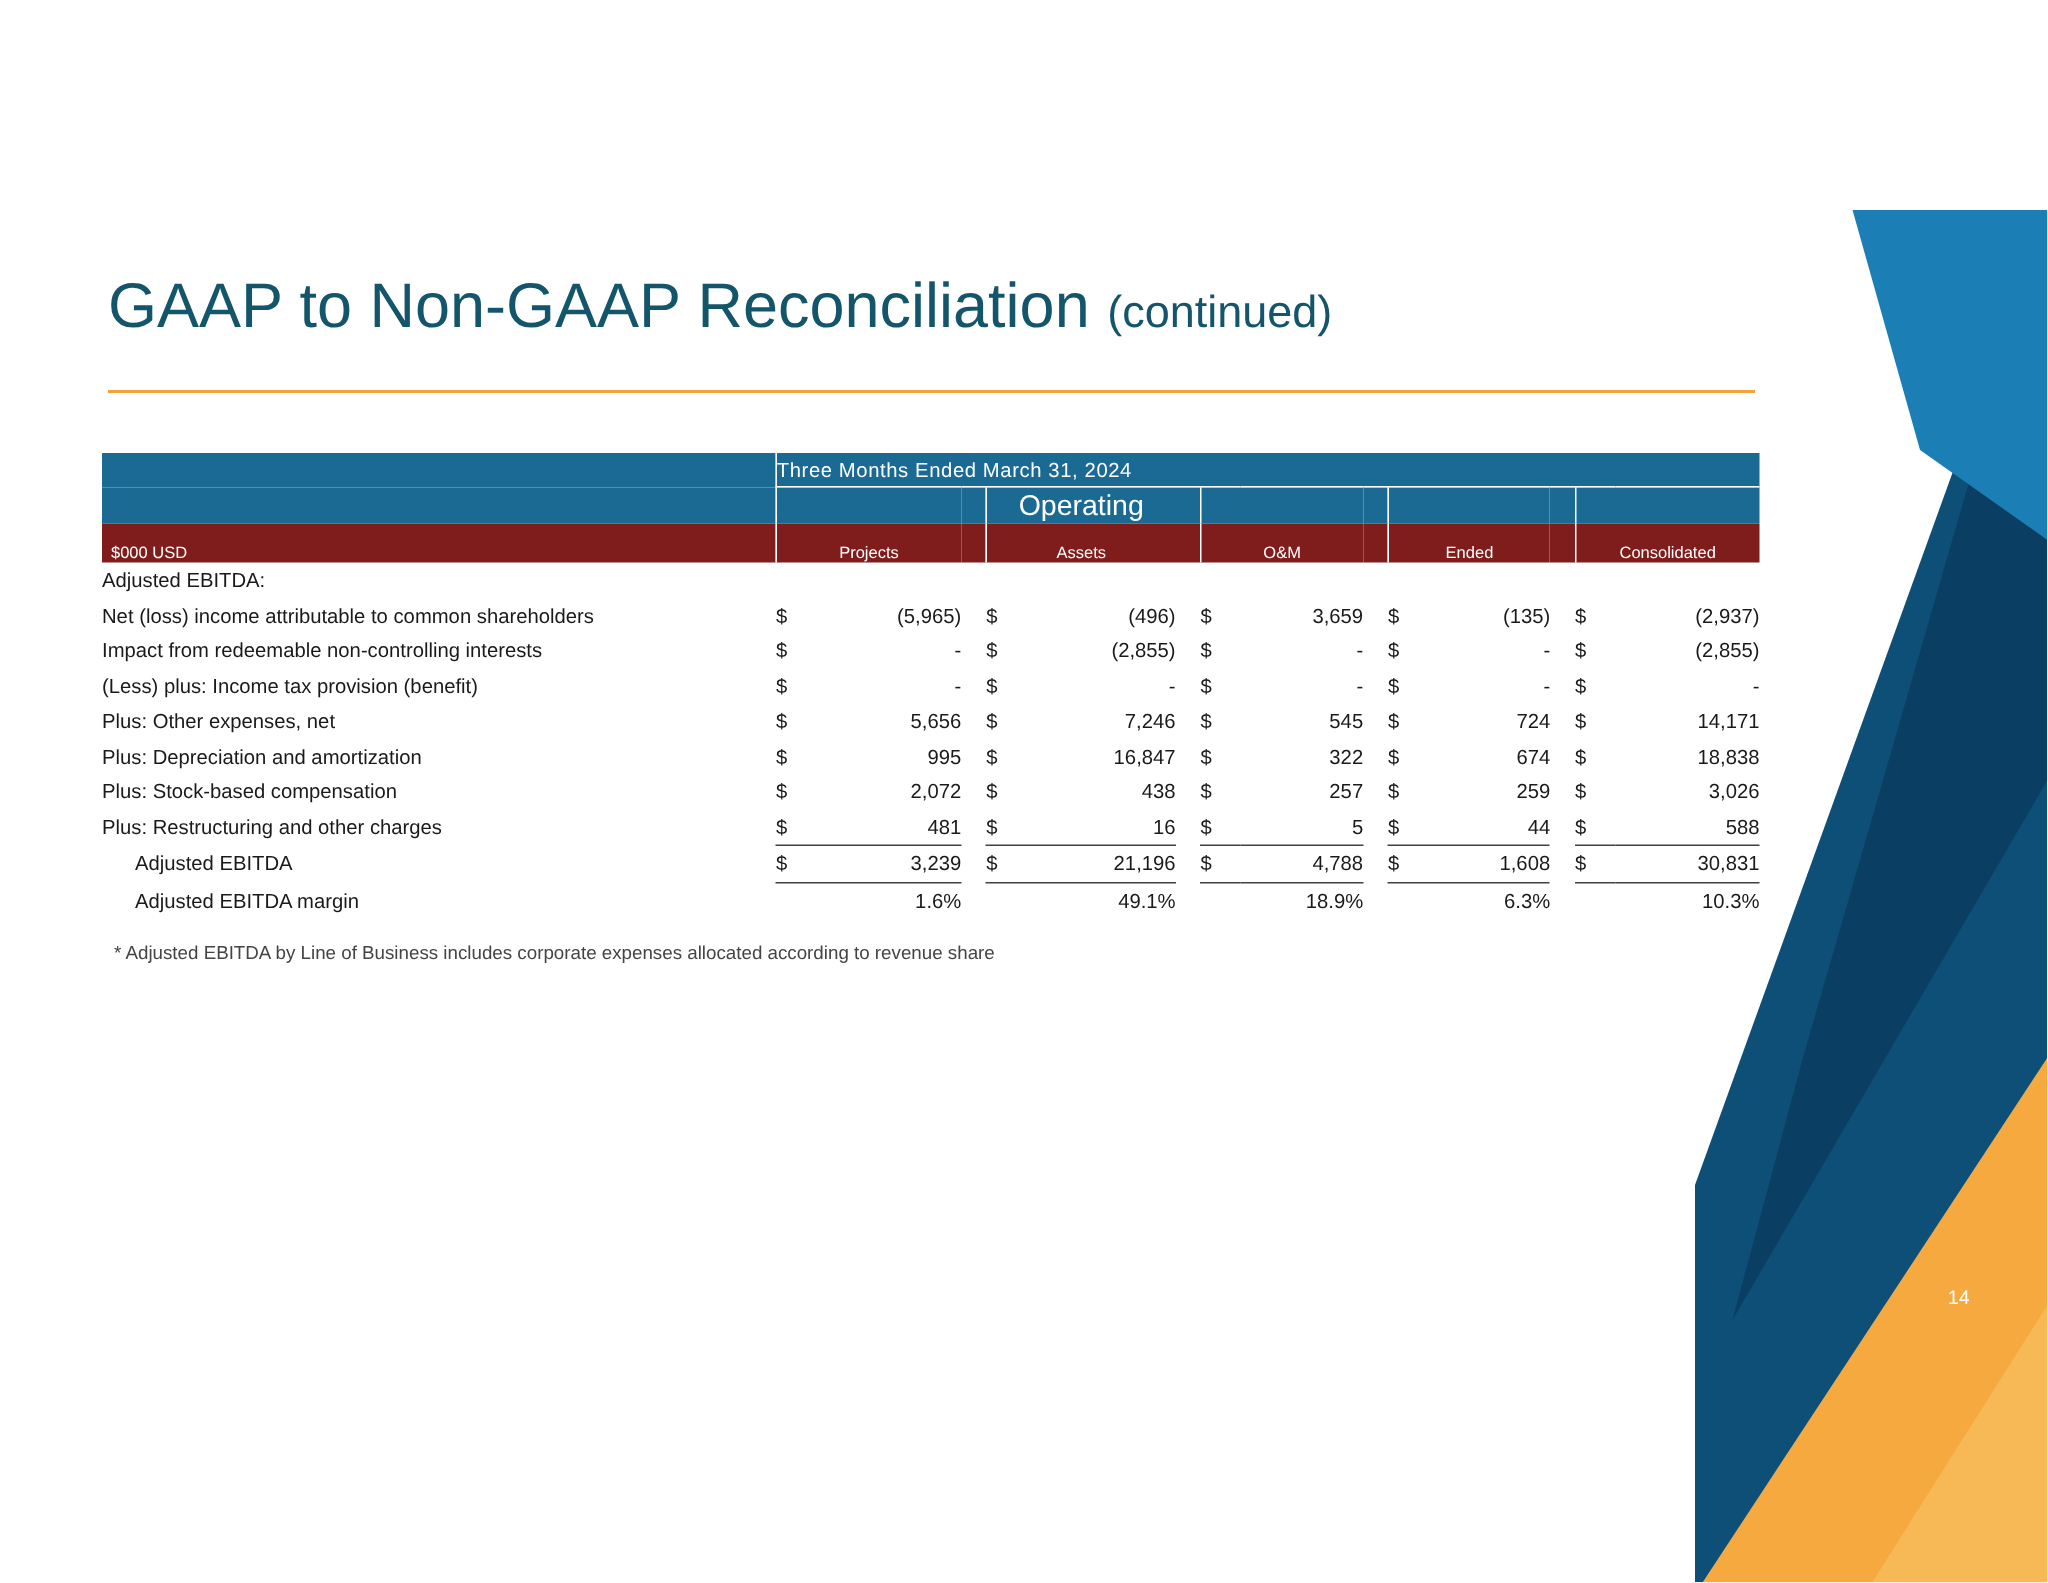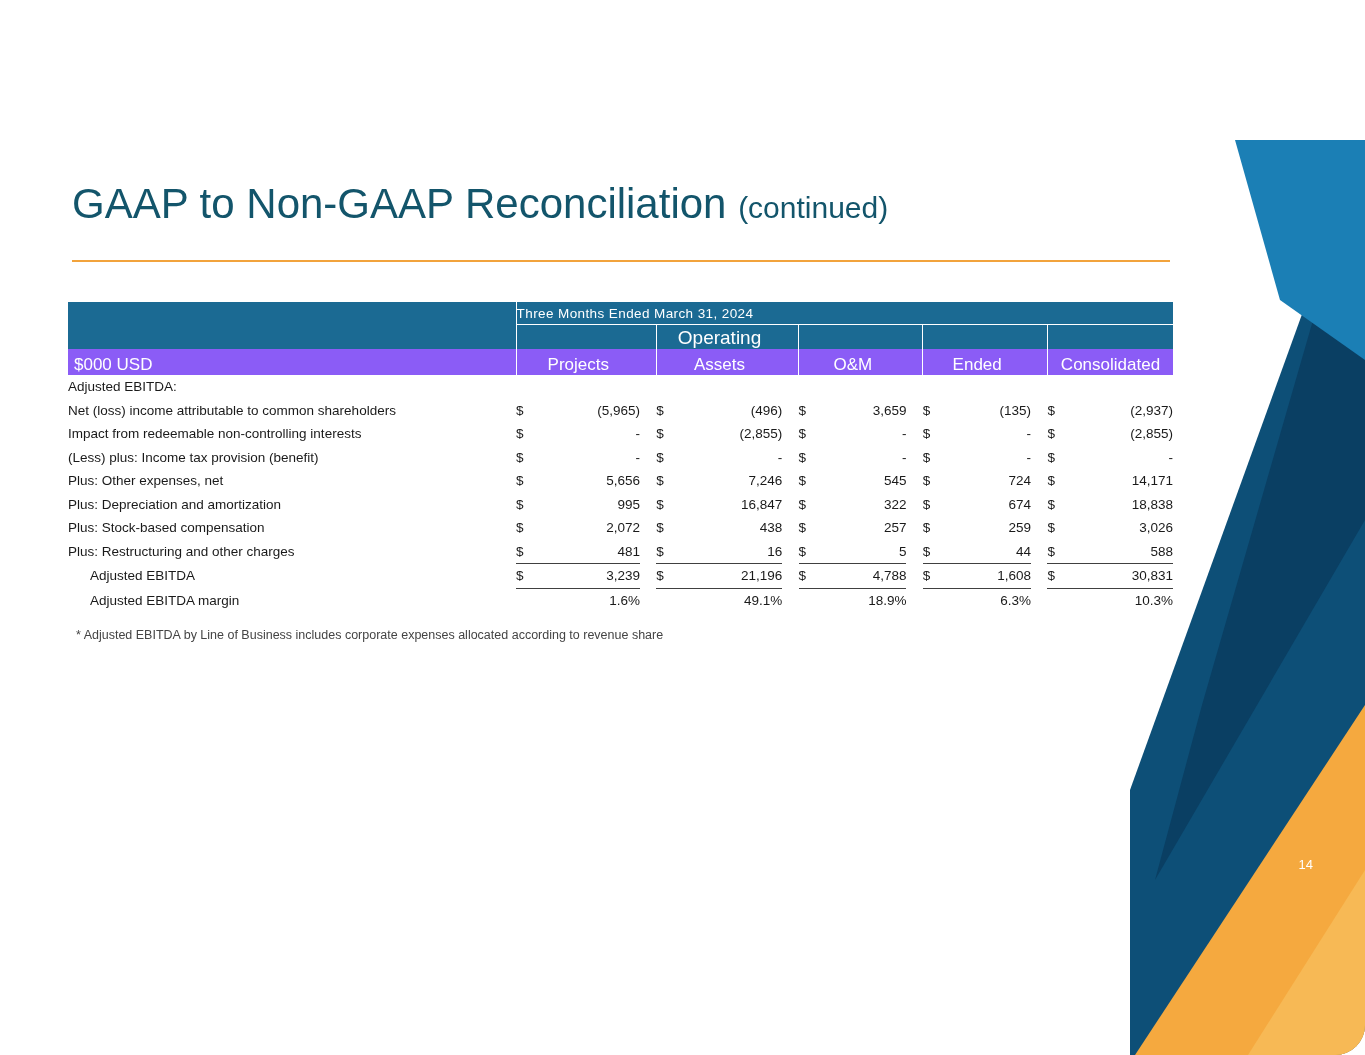--- a/index.html
+++ b/index.html
@@ -9,21 +9,20 @@
   }
   body {
     font-family: "Liberation Sans", sans-serif;
   }
   .slide {
     position: relative;
     width: 1365px;
     height: 1055px;
     overflow: hidden;
     background: #ffffff;
-    border-radius: 30px;
   }
 
   
   .deco {
     position: absolute;
     top: 0;
     right: 0;
     width: 235px;
     height: 1055px;
     pointer-events: none;
@@ -89,24 +88,24 @@
   }
   .hdr-row2 td {
     background: #1b6a93;
     color: #ffffff;
     height: 24px;
     font-size: 19px;
     text-align: center;
     vertical-align: bottom;
   }
   .hdr-row3 td {
-    background: #8b5cf6;
+    background: #7f1d1d;
     color: #ffffff;
     height: 26px;
-    font-size: 17px;
+    font-size: 11px;
     text-align: center;
     vertical-align: bottom;
     padding-bottom: 4px;
   }
   .hdr-row3 td.label-cell {
     text-align: left;
     padding-left: 6px;
   }
   .hdr-sep {
     border-left: 1px solid #ffffff;

